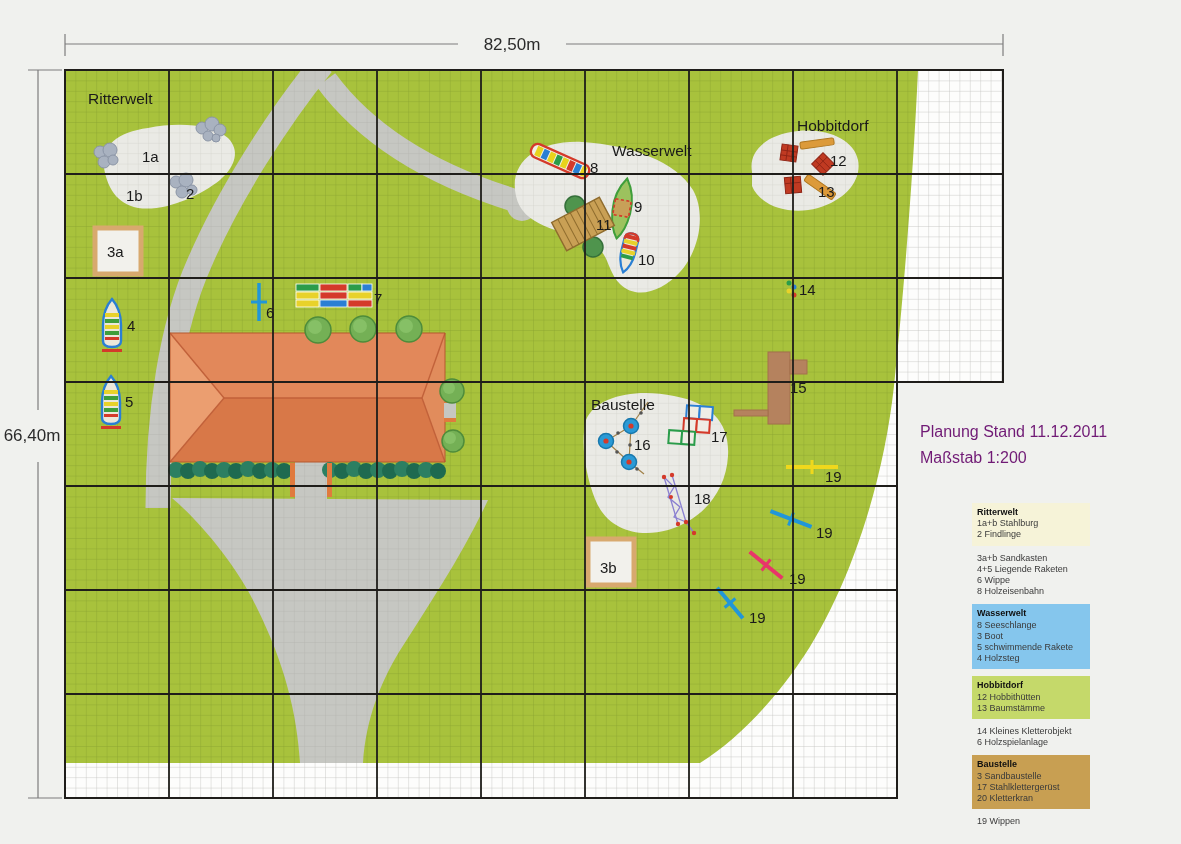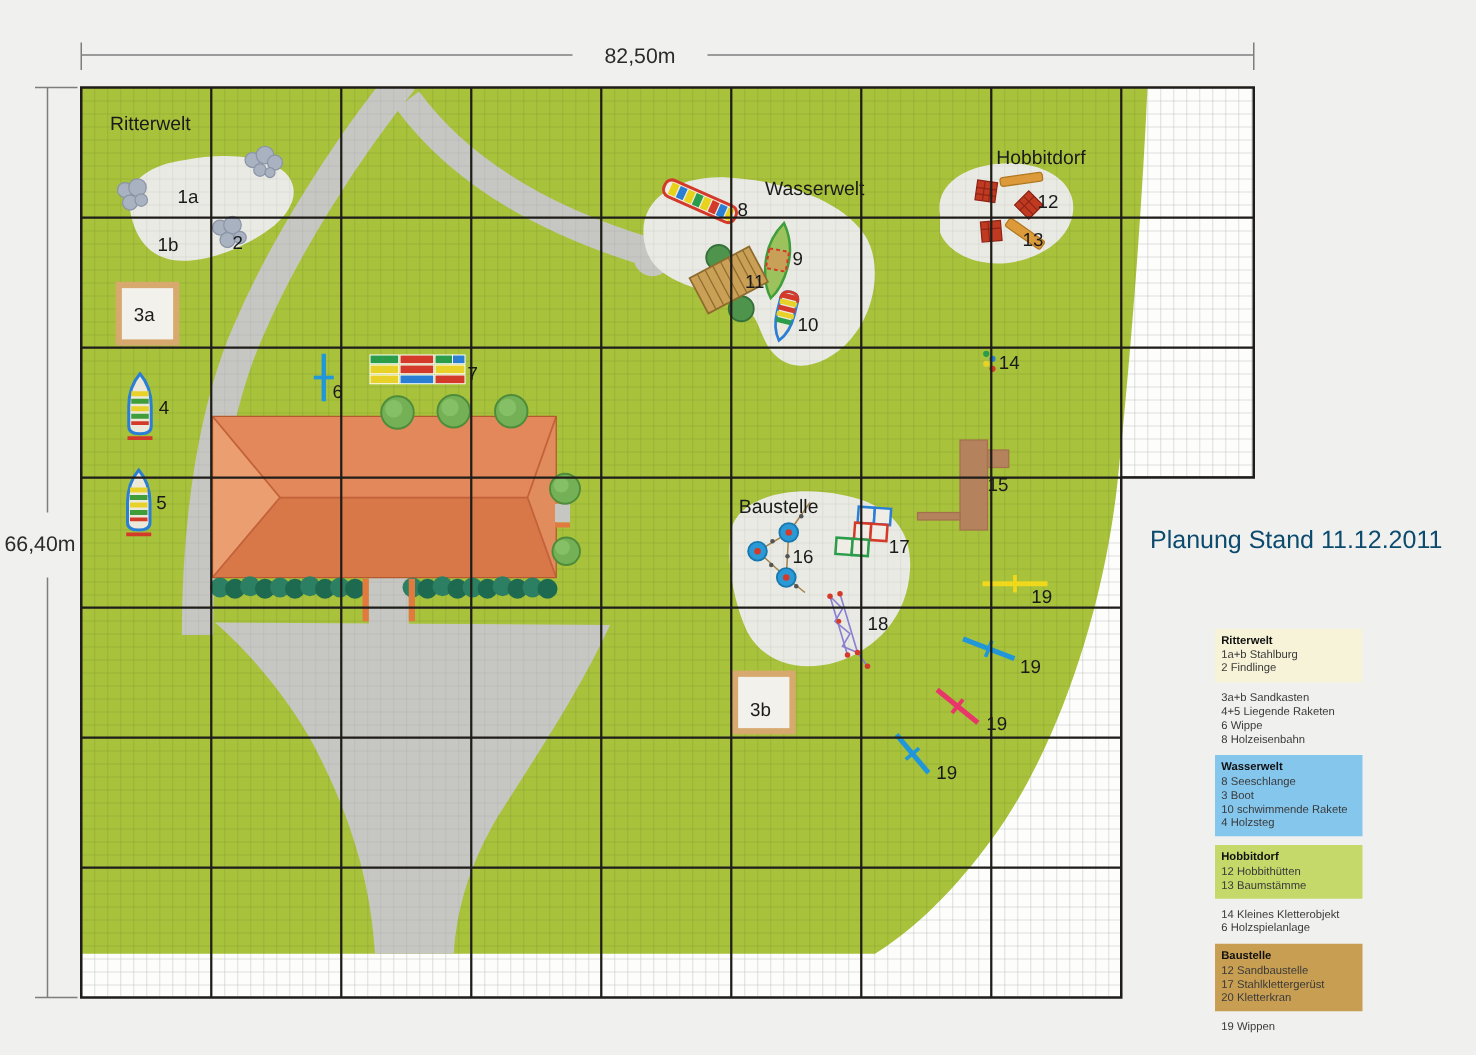--- a/index.html
+++ b/index.html
@@ -1,22 +1,22 @@
 <!DOCTYPE html>
 <html><head>
 <meta charset="utf-8">
 <style>
   html,body{margin:0;padding:0;background:#eef0ec;}
   #stage{position:relative;width:1181px;height:844px;background:#f0f1ee;overflow:hidden;
          font-family:"Liberation Sans",sans-serif;}
   #plan-svg{position:absolute;left:0;top:0;}
   svg text{font-family:"Liberation Sans",sans-serif;fill:#1a1a1a;}
   .dimtext{fill:#2b2b2b;}
-  #title-block{position:absolute;left:920px;top:419px;font-size:20px;line-height:26px;
-               color:#0c4a6e;white-space:nowrap;}
+  #title-block{position:absolute;left:920px;top:419px;font-size:16px;line-height:26px;
+               color:#701a75;white-space:nowrap;}
   #legend{position:absolute;left:972px;top:503px;width:118px;font-size:9px;line-height:11.2px;
           color:#3a3a3a;}
   .lg{margin-bottom:7px;padding:0 5px;}
   .lg.block{padding:4px 5px 5px 5px;}
   .lg-title{font-weight:bold;color:#101010;}
   .lg-item{white-space:nowrap;}
   .bg-cream{background:#f6f3d8;}
   .bg-blue{background:#85c6ed;}
   .bg-green{background:#c5d96a;}
   .bg-tan{background:#c89f52;}
@@ -414,53 +414,54 @@
     <text x="694" y="504">18</text>
     <text x="825" y="482">19</text>
     <text x="816" y="538">19</text>
     <text x="789" y="584">19</text>
     <text x="749" y="623">19</text>
   </g>
 </svg>
 
 <div id="title-block">
   <div>Planung Stand 11.12.2011</div>
+  <div>Maßstab 1:200</div>
 </div>
 
 <div id="legend">
   <div class="lg block bg-cream">
     <div class="lg-title">Ritterwelt</div>
     <div class="lg-item">1a+b Stahlburg</div>
     <div class="lg-item">2 Findlinge</div>
   </div>
   <div class="lg">
     <div class="lg-item">3a+b Sandkasten</div>
     <div class="lg-item">4+5 Liegende Raketen</div>
     <div class="lg-item">6 Wippe</div>
     <div class="lg-item">8 Holzeisenbahn</div>
   </div>
   <div class="lg block bg-blue">
     <div class="lg-title">Wasserwelt</div>
     <div class="lg-item">8 Seeschlange</div>
     <div class="lg-item">3 Boot</div>
-    <div class="lg-item">10 schwimmende Rakete</div>
+    <div class="lg-item">5 schwimmende Rakete</div>
     <div class="lg-item">4 Holzsteg</div>
   </div>
   <div class="lg block bg-green">
     <div class="lg-title">Hobbitdorf</div>
     <div class="lg-item">12 Hobbithütten</div>
     <div class="lg-item">13 Baumstämme</div>
   </div>
   <div class="lg">
     <div class="lg-item">14 Kleines Kletterobjekt</div>
     <div class="lg-item">6 Holzspielanlage</div>
   </div>
   <div class="lg block bg-tan">
     <div class="lg-title">Baustelle</div>
-    <div class="lg-item">12 Sandbaustelle</div>
+    <div class="lg-item">3 Sandbaustelle</div>
     <div class="lg-item">17 Stahlklettergerüst</div>
     <div class="lg-item">20 Kletterkran</div>
   </div>
   <div class="lg">
     <div class="lg-item">19 Wippen</div>
   </div>
 </div>
 
 </div>
 

